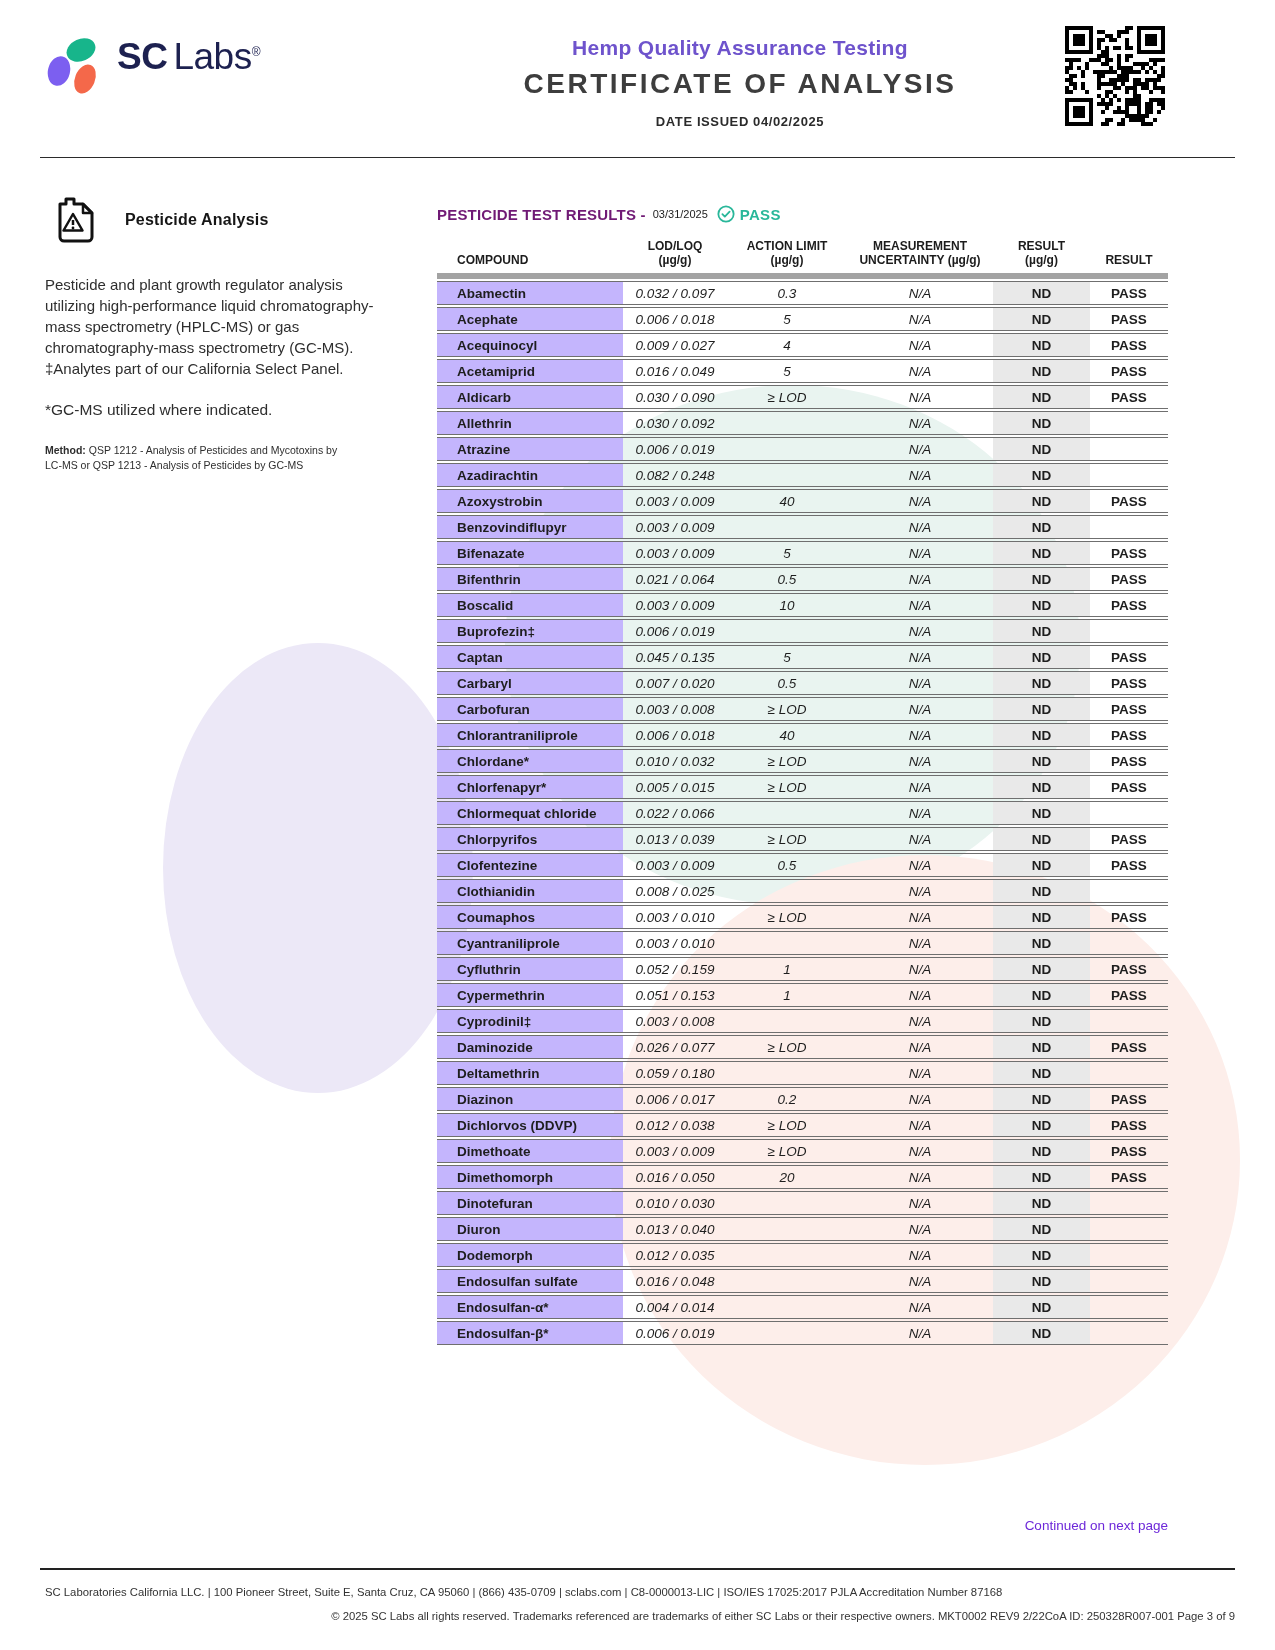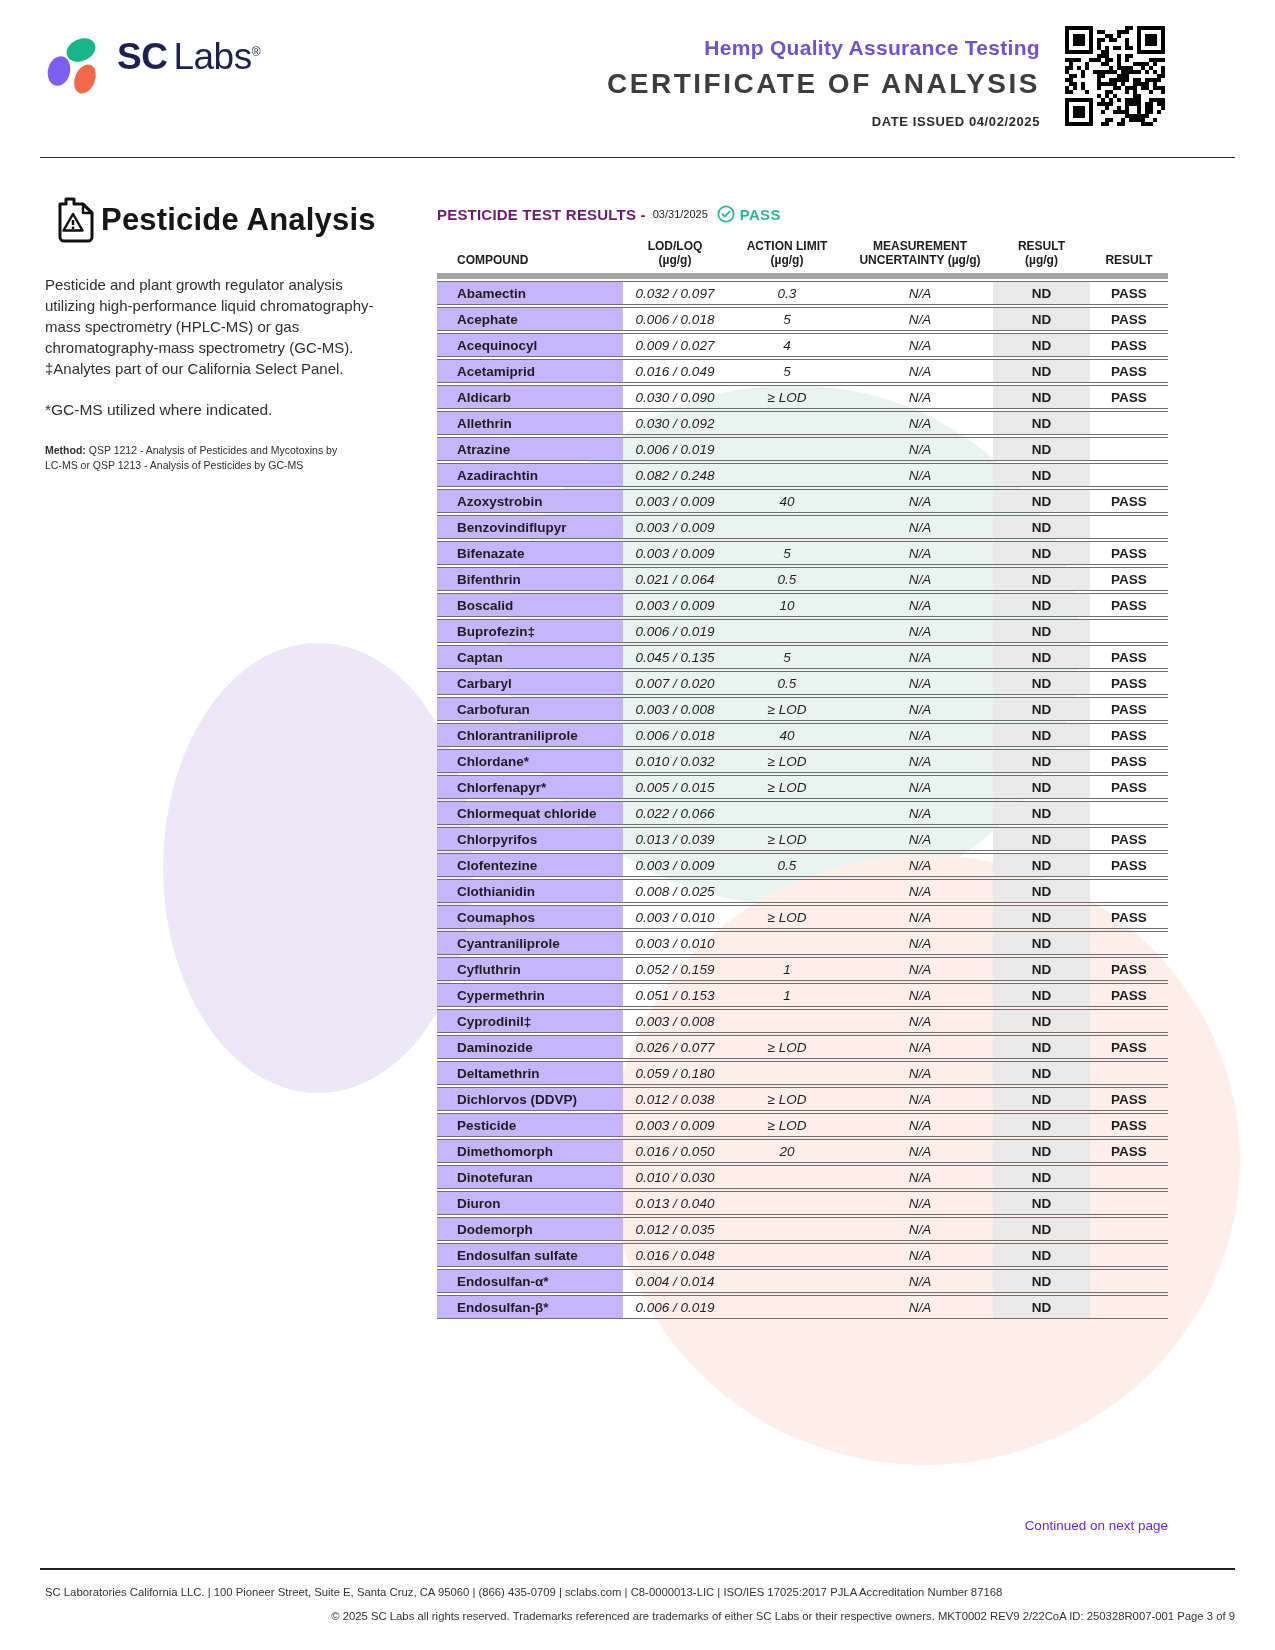--- a/index.html
+++ b/index.html
@@ -16,33 +16,33 @@
   .content { position:relative; z-index:1; }
 
   
   .logo { position:absolute; left:45px; top:36px; display:flex; align-items:flex-start; }
   .logo-blobs { width:60px; height:62px; }
   .logo-text { font-size:37px; color:#1d2150; margin-left:12px; letter-spacing:-0.5px; }
   .logo-text .sc { font-weight:800; }
   .logo-text .labs { font-weight:400; margin-left:6px; }
   .logo-reg { font-size:12px; vertical-align:super; color:#1d2150; }
 
-  .header-titles { position:absolute; right:235px; top:36px; text-align:right; width:600px; }
+  .header-titles { position:absolute; right:235px; top:36px; text-align:center; width:600px; }
   .program-title { color:#6e53cc; font-size:21px; font-weight:700; letter-spacing:0.3px; }
   .document-title { color:#3d3d3d; font-size:28px; font-weight:600; letter-spacing:2.5px; margin-top:8px; }
   .date-issued { color:#2b2b2b; font-size:13px; font-weight:600; letter-spacing:0.6px; margin-top:14px; }
 
   .qr { position:absolute; right:110px; top:26px; width:100px; height:104px; }
   .header-rule { position:absolute; left:40px; right:40px; top:157px; border-top:1.5px solid #2b2b2b; }
 
   
   .left-col { position:absolute; left:45px; top:192px; width:360px; }
   .section-head { display:flex; align-items:center; }
   .section-icon { width:56px; height:56px; flex:0 0 auto; }
-  .section-title { font-size:31px; font-weight:700; color:#161616; margin-left:0; letter-spacing:0.2px; }
+  .section-title { font-size:16px; font-weight:700; color:#161616; margin-left:24px; letter-spacing:0.2px; }
   .section-desc { margin-top:26px; font-size:15px; line-height:21px; color:#2e2e2e; width:350px; }
   .gcms-note { margin-top:22px; font-size:15.5px; color:#2e2e2e; }
   .method-note { margin-top:24px; font-size:10.5px; line-height:15px; color:#2e2e2e; width:300px; }
   .method-note b { font-weight:700; }
 
   
   .results { position:absolute; left:437px; top:205px; width:731px; }
   .caption { display:flex; align-items:center; margin-bottom:14px; }
   .caption .ttl { font-size:15px; font-weight:700; letter-spacing:0.2px; color:#701a75; }
   .caption .date { font-size:11px; font-weight:400; color:#1c1c1c; margin-left:7px; }
@@ -655,32 +655,40 @@
 
   <tr>
     <td class="c-compound">Deltamethrin</td>
     <td class="c-lod">0.059 / 0.180</td>
     <td class="c-action"></td>
     <td class="c-unc">N/A</td>
     <td class="c-result">ND</td>
     <td class="c-status"></td>
   </tr>
 
+  <tr>
+    <td class="c-compound">Diazinon</td>
+    <td class="c-lod">0.006 / 0.017</td>
+    <td class="c-action">0.2</td>
+    <td class="c-unc">N/A</td>
+    <td class="c-result">ND</td>
+    <td class="c-status">PASS</td>
+  </tr>
 
   <tr>
     <td class="c-compound">Dichlorvos (DDVP)</td>
     <td class="c-lod">0.012 / 0.038</td>
     <td class="c-action">≥ LOD</td>
     <td class="c-unc">N/A</td>
     <td class="c-result">ND</td>
     <td class="c-status">PASS</td>
   </tr>
 
   <tr>
-    <td class="c-compound">Pesticide</td>
+    <td class="c-compound">Dimethoate</td>
     <td class="c-lod">0.003 / 0.009</td>
     <td class="c-action">≥ LOD</td>
     <td class="c-unc">N/A</td>
     <td class="c-result">ND</td>
     <td class="c-status">PASS</td>
   </tr>
 
   <tr>
     <td class="c-compound">Dimethomorph</td>
     <td class="c-lod">0.016 / 0.050</td>

